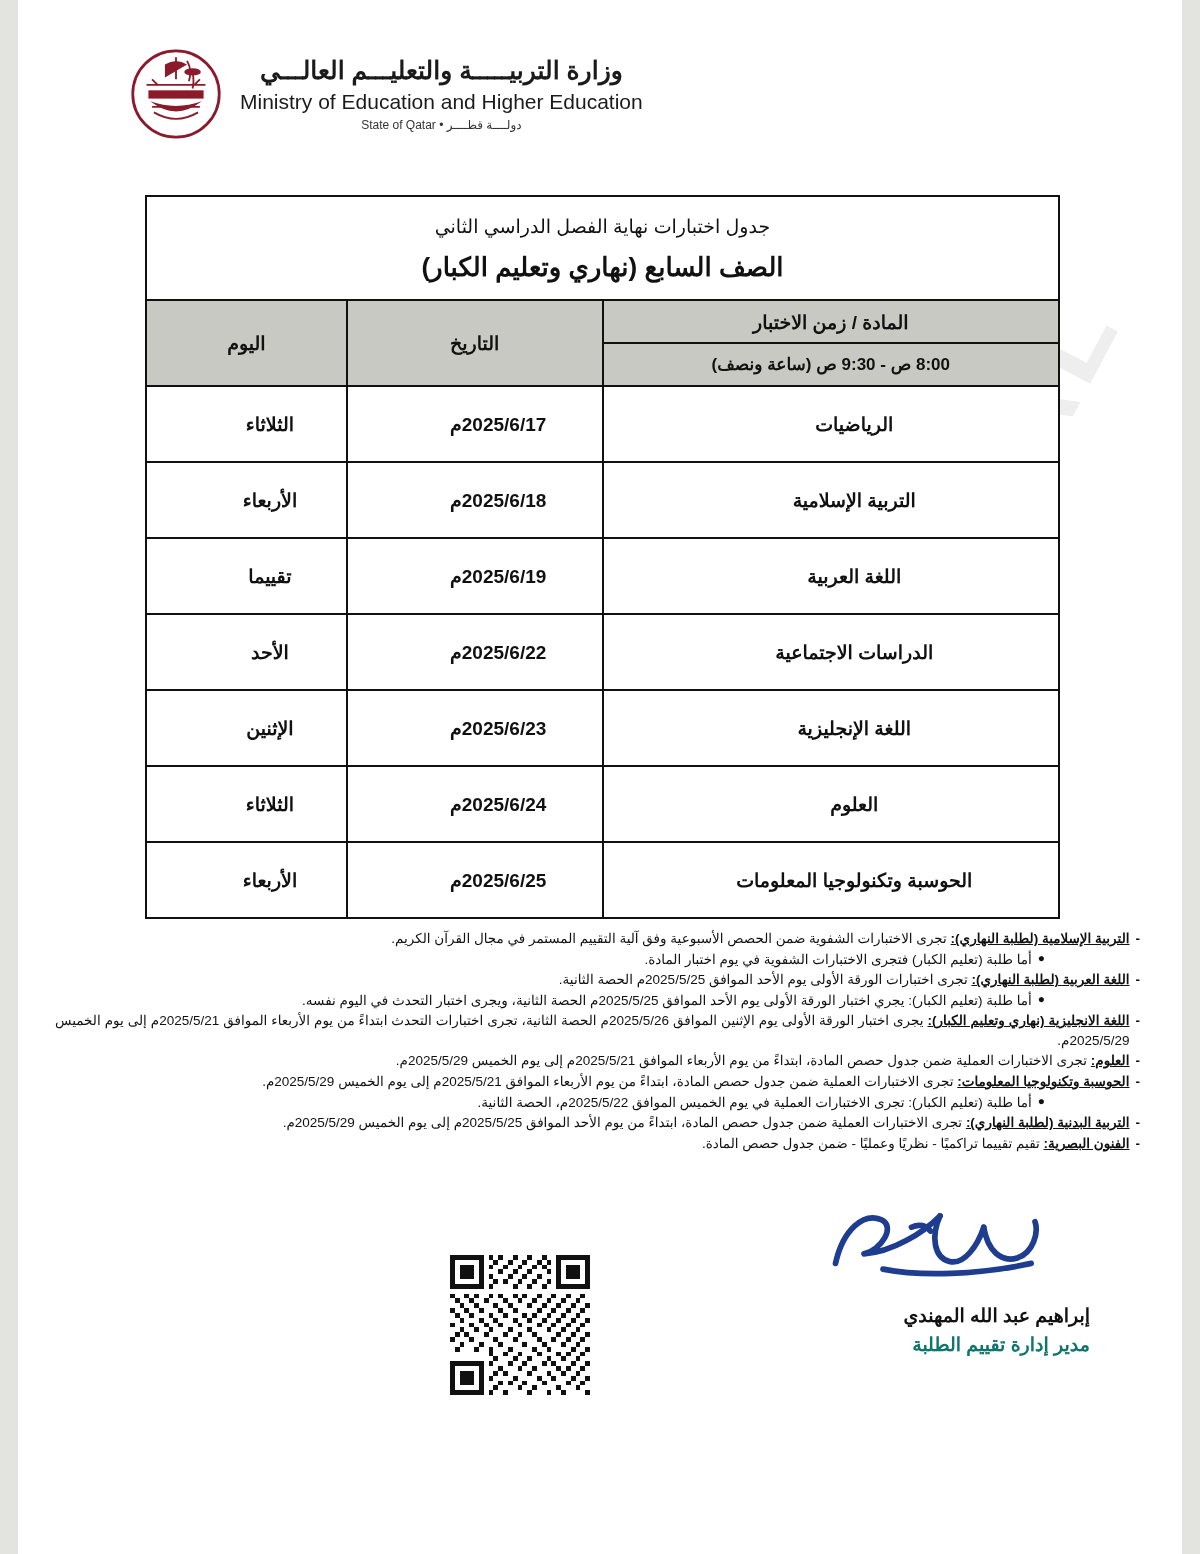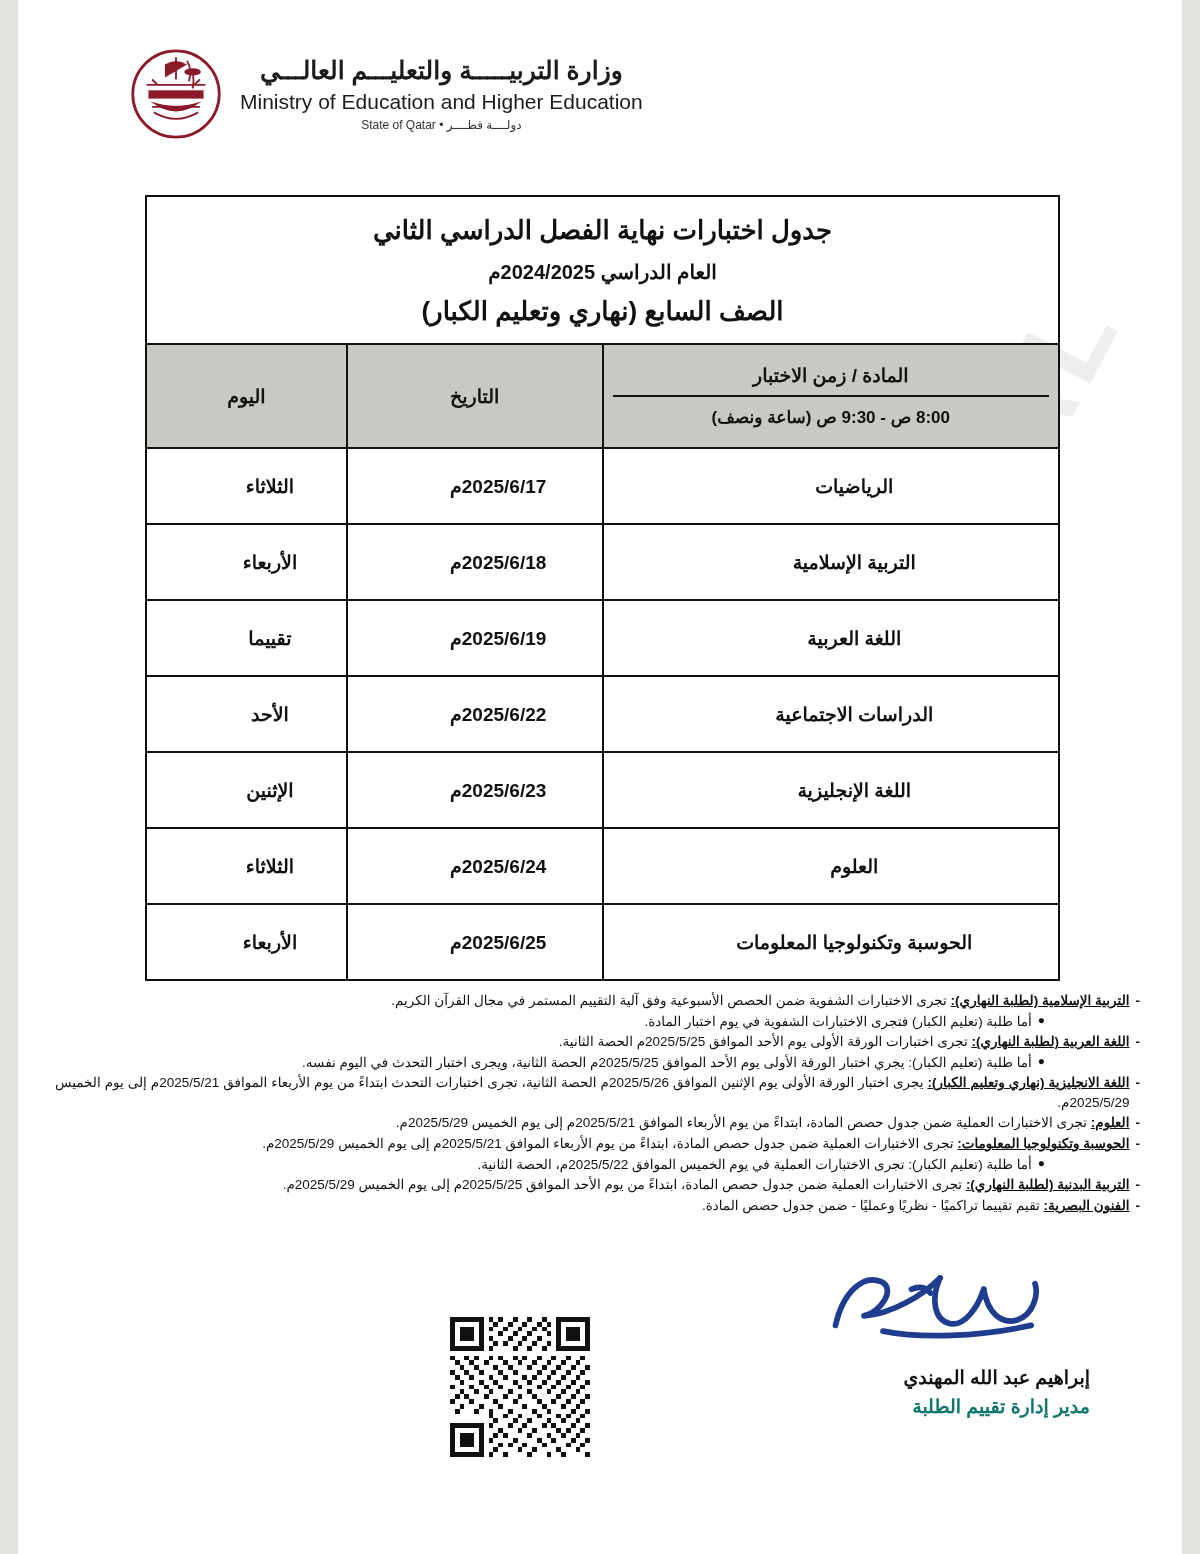--- a/index.html
+++ b/index.html
@@ -83,22 +83,22 @@
     position: relative;
     margin: 55px 140px 0 145px;
   }
   .title-box {
     border: 2px solid #111;
     border-bottom: none;
     padding: 18px 10px 16px 10px;
     text-align: center;
   }
   .title-line1 {
-    font-size: 26px;
-    font-weight: 700;
+    font-size: 19px;
+    font-weight: 400;
     color: #111;
     margin-bottom: 14px;
   }
   .title-line2 {
     font-size: 20px;
     font-weight: 700;
     color: #111;
     margin-bottom: 12px;
     direction: rtl;
   }
@@ -126,21 +126,21 @@
   .col-date  { width: 28%; }
   .col-subj  { width: 50%; }
 
   th.head {
     background: #c9c9c4;
     font-size: 19px;
     height: 62px;
     padding: 4px;
   }
   th.head.subject-head {
-    padding: 9px;
+    padding: 0;
   }
   .subject-head-top {
     padding: 10px 4px 8px 4px;
     border-bottom: 2px solid #111;
     font-size: 19px;
   }
   .subject-head-bottom {
     padding: 10px 4px 10px 4px;
     font-size: 17px;
     direction: rtl;
@@ -262,21 +262,20 @@
         <div class="ministry-ar">وزارة التربيـــــة والتعليـــم العالـــي</div>
         <div class="ministry-en">Ministry of Education and Higher Education</div>
         <div class="ministry-sub">دولــــة قطــــر • State of Qatar</div>
       </div>
     </div>
   </div>
 
   <div class="doc">
     <div class="title-box">
       <div class="title-line1">جدول اختبارات نهاية الفصل الدراسي الثاني</div>
-      <div class="title-line2">العام الدراسي 2024/2025م</div>
       <div class="title-line3">الصف السابع (نهاري وتعليم الكبار)</div>
     </div>
 
     <table class="schedule">
       <colgroup>
         <col class="col-subj">
         <col class="col-date">
         <col class="col-day">
       </colgroup>
       <thead>

